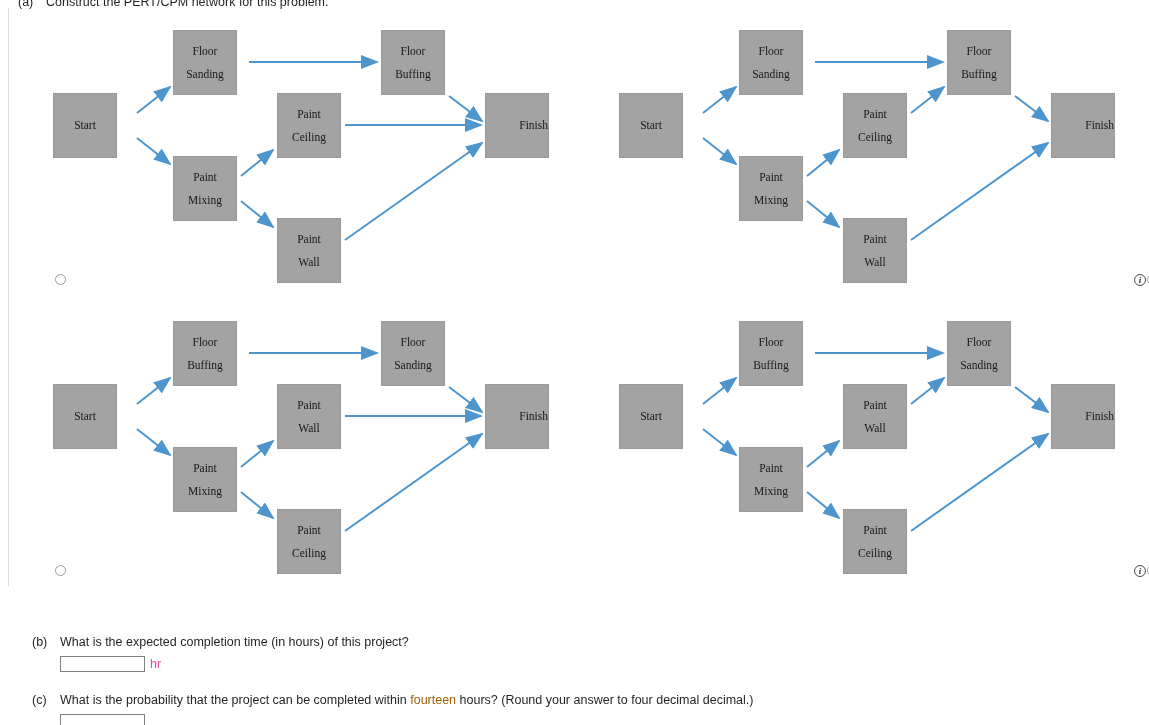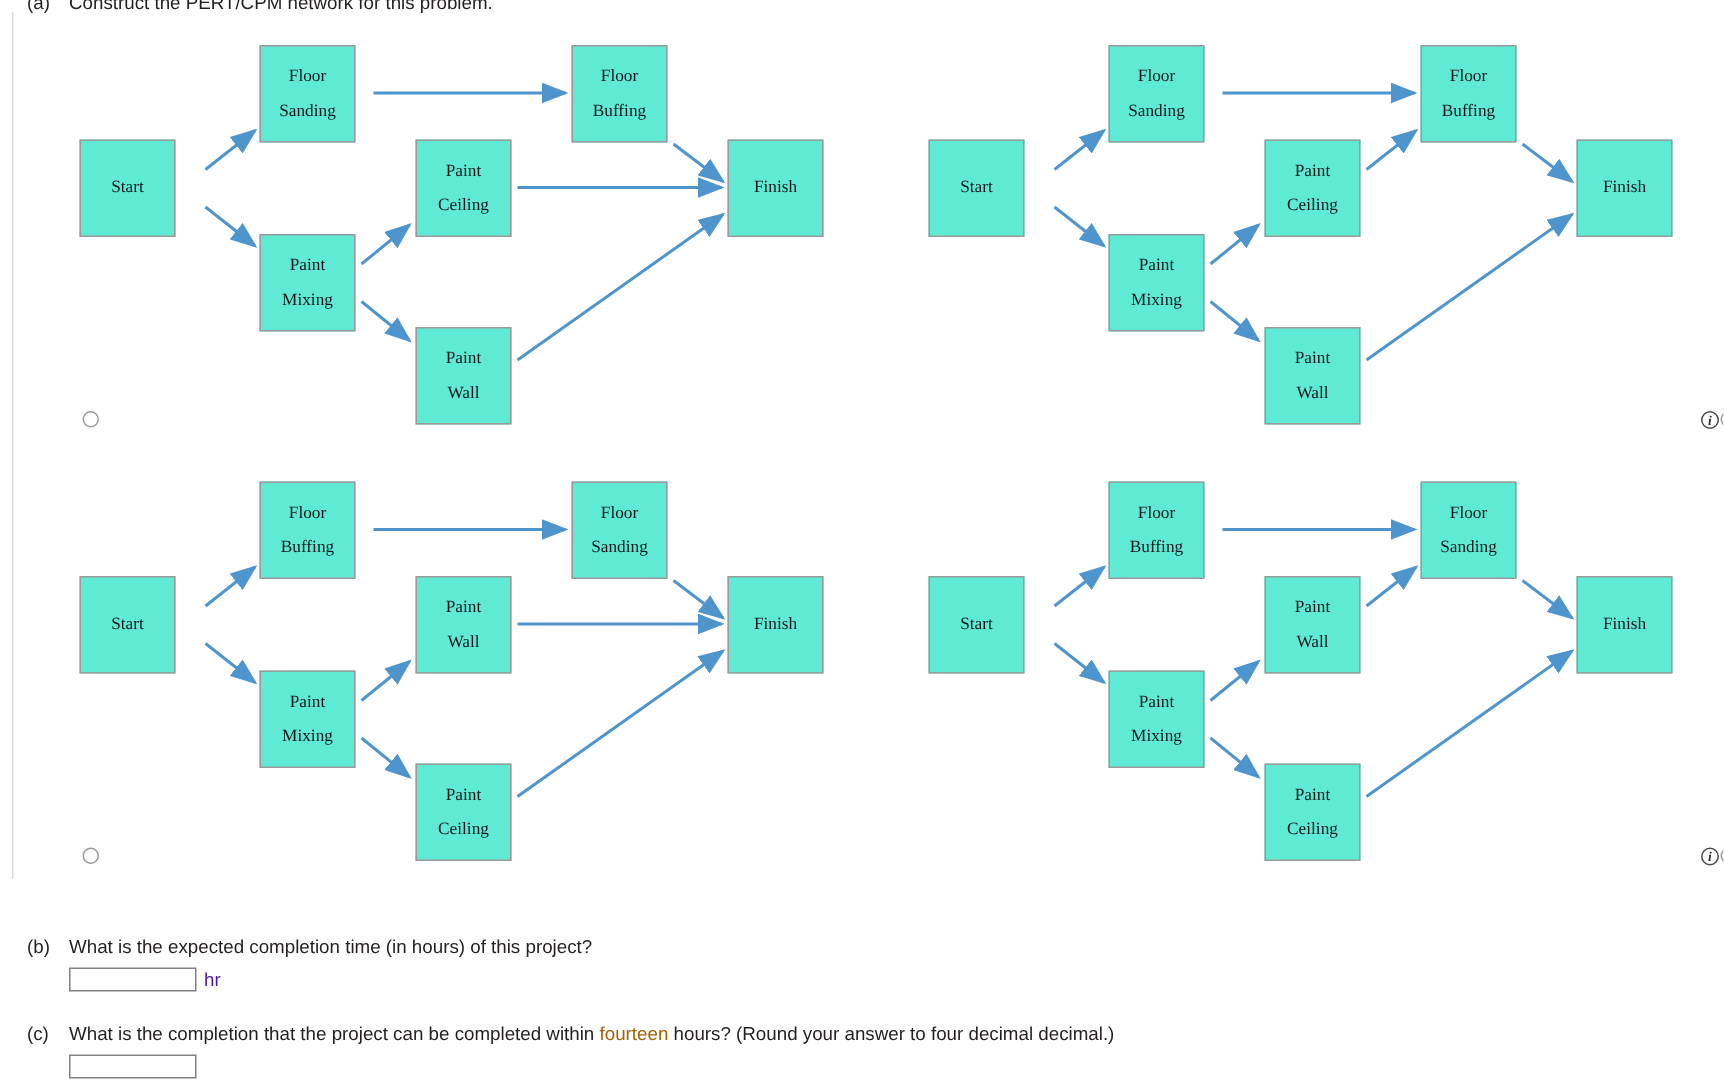--- a/index.html
+++ b/index.html
@@ -55,21 +55,21 @@
     width: 566px;
     height: 268px;
   }
   .diagram svg { display: block; }
 
   
   .node {
     position: absolute;
     width: 64px;
     height: 65px;
-    background: #5eead4;
+    background: #a3a3a3;
     border: 1px solid #9a9a9a;
     box-sizing: border-box;
     display: flex;
     flex-direction: column;
     align-items: center;
     justify-content: center;
     font-family: "Liberation Serif", serif;
     font-size: 11.5px;
     color: #17181a;
     line-height: 1.95;
@@ -77,21 +77,21 @@
   }
   .node span { display: block; text-align: center; white-space: nowrap; }
 
   
   .n-start  { left: 44px;  top: 85px; }
   .n-top1   { left: 164px; top: 22px; }
   .n-mid1   { left: 268px; top: 85px; }
   .n-bot1   { left: 164px; top: 148px; }
   .n-top2   { left: 372px; top: 22px; }
   .n-bot2   { left: 268px; top: 210px; }
-  .n-finish { left: 476px; top: 85px; }
+  .n-finish { left: 476px; top: 85px; align-items: flex-end; }
 
   
   .opt-row {
     position: absolute;
     left: 0;
     bottom: 8px;
     width: 566px;
     height: 18px;
   }
   .radio {
@@ -117,39 +117,39 @@
     line-height: 10px;
     text-align: center;
     color: #2d2d2d;
     font-style: italic;
     font-weight: bold;
     background: #fff;
   }
   .info-mid  { left: 559px; top: 3px; }
 
   
-  .qblock { position: absolute; left: 18px; white-space: nowrap; }
+  .qblock { position: absolute; left: 32px; white-space: nowrap; margin-top: 11px; }
   .q-b { top: 624px; }
   .q-c { top: 682px; }
   .qline { font-size: 12.5px; color: #231f20; }
   .qline .lbl { display: inline-block; width: 28px; }
   .hl-red { color: #a16207; }
   .ansrow { margin-top: 7px; padding-left: 28px; display: flex; align-items: center; }
   .ansbox {
     width: 85px;
     height: 16px;
     border: 1px solid #808080;
     background: #ffffff;
     box-sizing: border-box;
     font-family: "Liberation Sans", sans-serif;
     font-size: 11px;
     padding: 0 2px;
     outline: none;
   }
-  .unit { margin-left: 5px; font-size: 12.5px; color: #4c1d95; }
+  .unit { margin-left: 5px; font-size: 12.5px; color: #ec4899; }
 </style>
 </head>
 <body>
 
 <div class="qa-head">
   <span class="lbl">(a)</span><span>Construct the PERT/CPM network for this problem.</span>
 </div>
 
 <div class="choice-grid">
 
@@ -368,18 +368,18 @@
     <span class="lbl">(b)</span><span>What is the expected completion time (in hours) of this project?</span>
   </div>
   <div class="ansrow">
     <input class="ansbox" type="text" value="" style="">
     <span class="unit">hr</span>
   </div>
 </div>
 
 <div class="qblock q-c">
   <div class="qline">
-    <span class="lbl">(c)</span><span>What is the completion that the project can be completed within </span><span class="hl-red">fourteen</span><span> hours? (Round your answer to four decimal decimal.)</span>
+    <span class="lbl">(c)</span><span>What is the probability that the project can be completed within </span><span class="hl-red">fourteen</span><span> hours? (Round your answer to four decimal decimal.)</span>
   </div>
   <div class="ansrow">
     <input class="ansbox" type="text" value="" style="">
   </div>
 </div>
 
 </body></html>

